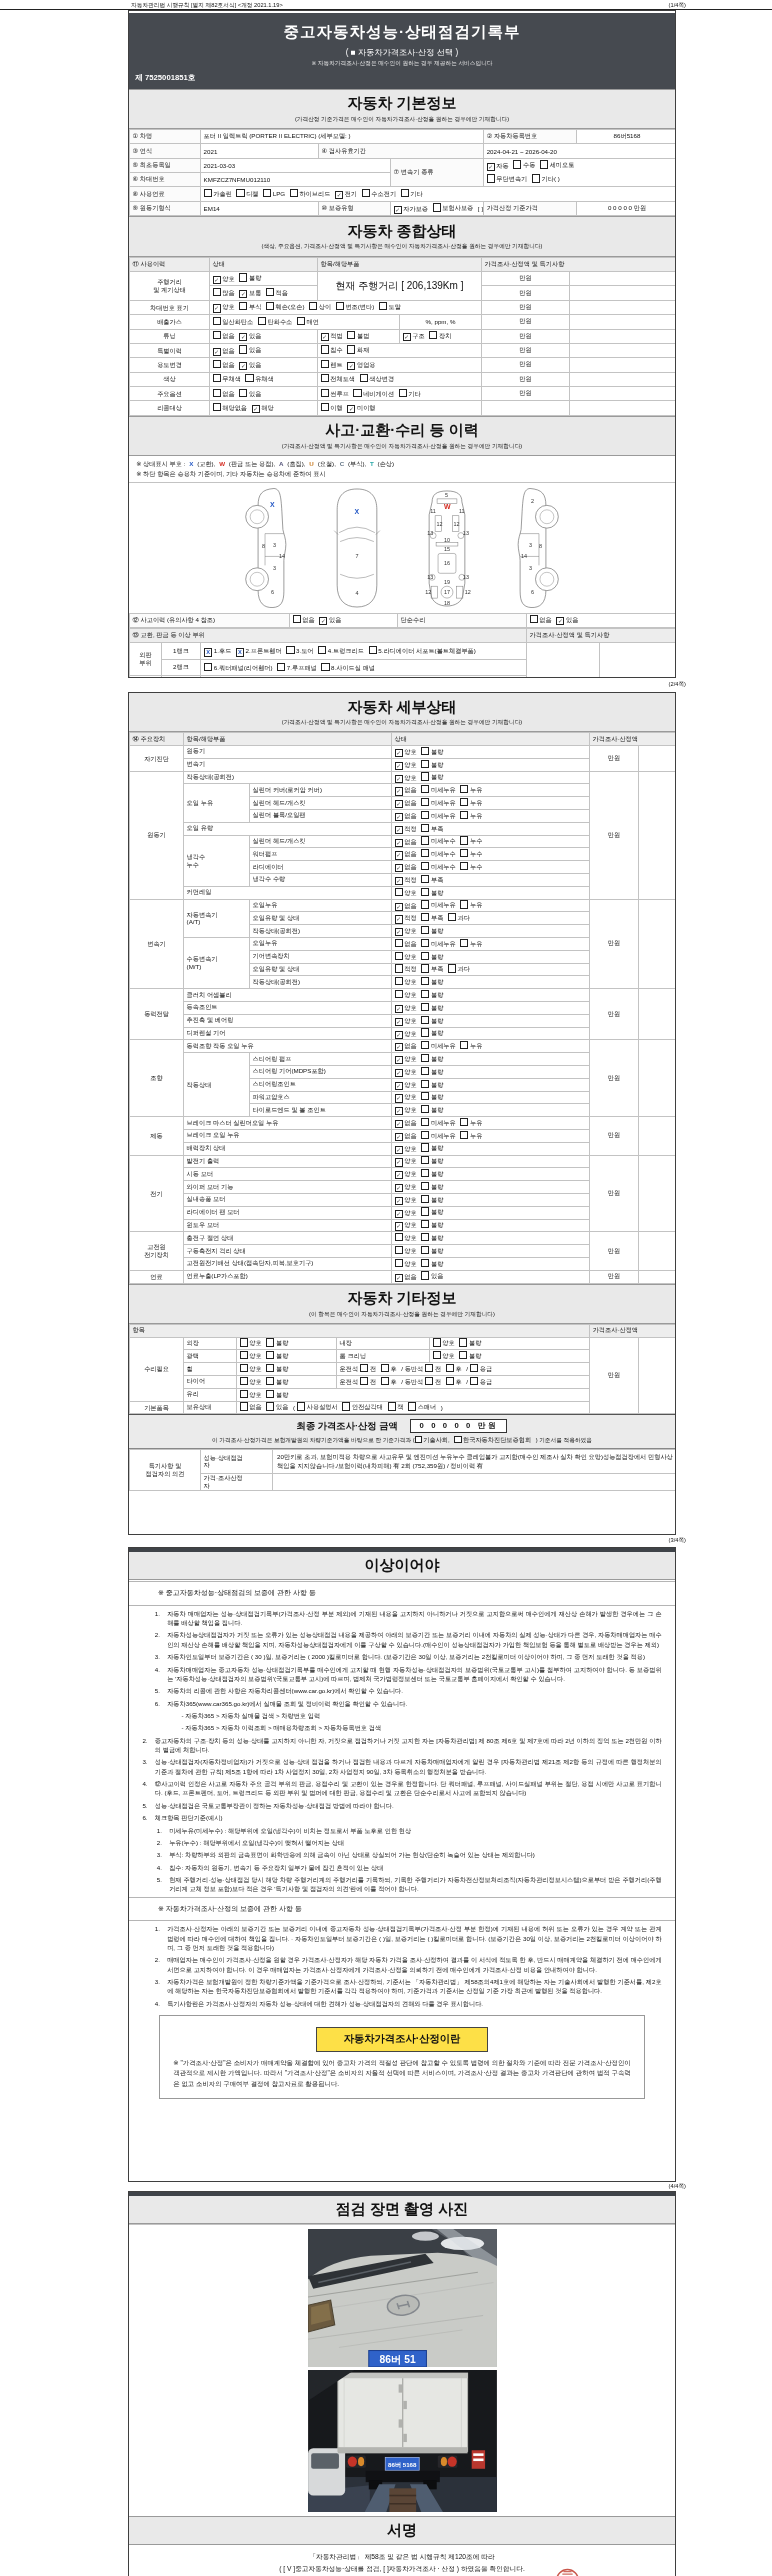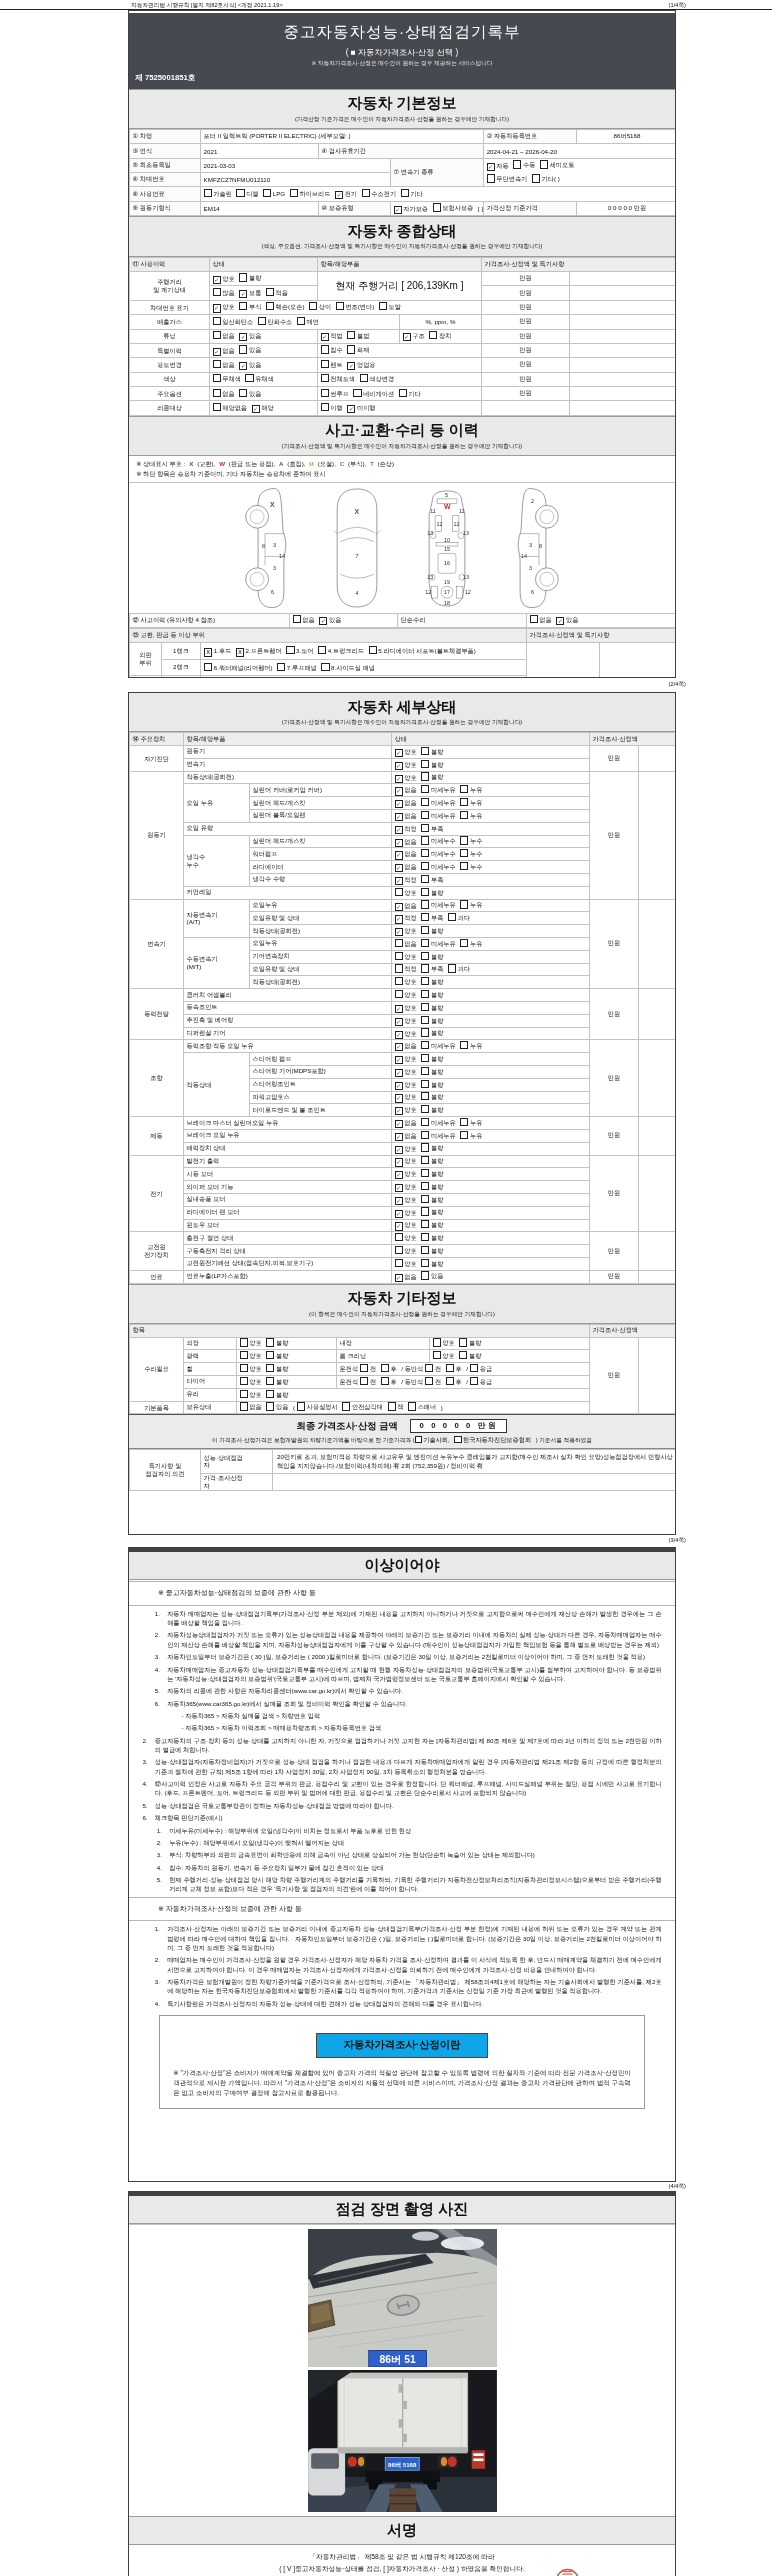--- a/index.html
+++ b/index.html
@@ -4,21 +4,21 @@
 <style>
   html,body{margin:0;padding:0;background:#fff}
   .page{position:relative;width:773px;height:2576px;overflow:hidden;background:#fff;
         font-family:"Liberation Sans","DejaVu Sans",sans-serif;color:#111}
   .formref{position:absolute;top:1.5px;left:131px;font-size:5.7px;white-space:nowrap}
   .topline{position:absolute;top:8.8px;left:0;width:773px;border-top:0.5px solid #222}
   .marker{position:absolute;left:624px;width:62px;text-align:right;font-size:5.7px}
   .box{position:absolute;left:128px;width:548px;border:1px solid #3f3f3f;background:#fff;box-sizing:border-box;overflow:hidden}
   .darkbar{height:3.6px;background:#3f4348}
   .darkhead{background:#464a50;color:#fff;margin-top:2.1px;padding:8.2px 0 2.1px}
-  .t1{text-align:center;font-size:15.5px;font-weight:normal;letter-spacing:1px}
+  .t1{text-align:center;font-size:15.5px;font-weight:bold;letter-spacing:1px}
   .t2{text-align:center;font-size:8.2px;margin-top:4.1px}
   .t3{text-align:center;font-size:5.7px;margin-top:2.6px;color:#eaeaea}
   .docno{font-size:7.7px;font-weight:bold;padding:5.2px 0 3.1px 6.2px}
   .band{background:#e9e9e9;border-top:0.5px solid #9a9a9a;border-bottom:0.5px solid #9a9a9a;text-align:center;padding:4.6px 0 4.1px}
   .band .bt{font-size:15px;font-weight:bold}
   .band .bs{font-size:5.7px;margin-top:2.6px}
   table{width:100%;border-collapse:collapse;table-layout:fixed}
   td{border:0.5px solid #c3c3c3;font-size:6.2px;padding:0.5px 2.6px;height:12.4px;overflow:hidden;white-space:nowrap;vertical-align:middle;background:#fff}
   .tight td{height:10.8px}
   td.hd{background:#ededed;text-align:left;font-size:6.2px}
@@ -50,21 +50,21 @@
   .fp-note{font-size:5.7px;margin-top:2.6px}
   .fp-note .cb{width:5.2px;height:5.2px;line-height:5.2px;font-size:4.6px}
   .notes{padding:1px 13.4px 0}
   .nhead{border-top:0.5px solid #b5b5b5;border-bottom:0.5px solid #b5b5b5;margin:0 -13.4px;padding:6.2px 29px;font-size:7px}
   .nitem{display:flex;margin:3.1px 0;font-size:6.2px;line-height:1.5;text-align:justify}
   .nn{flex:0 0 12.4px}
   .nt{flex:1}
   .nsub{padding-left:14.4px}
   .lvl2{padding-left:12.4px}
   .selbox{border:0.5px solid #999;margin:7.2px 16.5px 6.2px;padding:7.2px 13.4px 9.3px}
-  .sbt{width:170px;margin:10px auto;border:1px solid #444;text-align:center;font-size:10.3px;font-weight:bold;padding:4.1px 0;background:#0ea5e9}
+  .sbt{width:170px;margin:4px auto;border:1px solid #444;text-align:center;font-size:10.3px;font-weight:bold;padding:4.1px 0;background:#fde047}
   .sbp{margin-top:6.7px;font-size:6.4px;line-height:1.6;text-align:justify}
   .photoarea{padding:4.1px 0 0;text-align:left;border-top:0.5px solid #c3c3c3}
   .photo{display:block;margin:0 auto 3.1px}
   .signtext{text-align:center;font-size:6.7px;line-height:1.7;padding-top:6.2px}
   .signdate{text-align:center;font-size:6.7px;margin-top:6.2px}
   .stamp{position:absolute;left:555px;top:2567px}
 </style>
 </head>
 <body>
 

